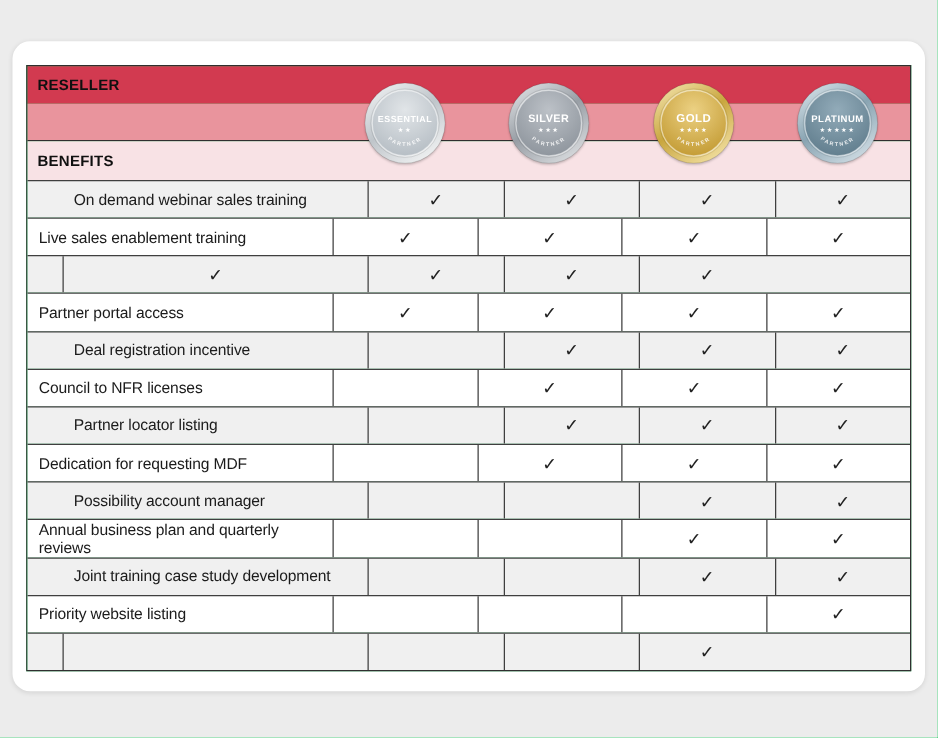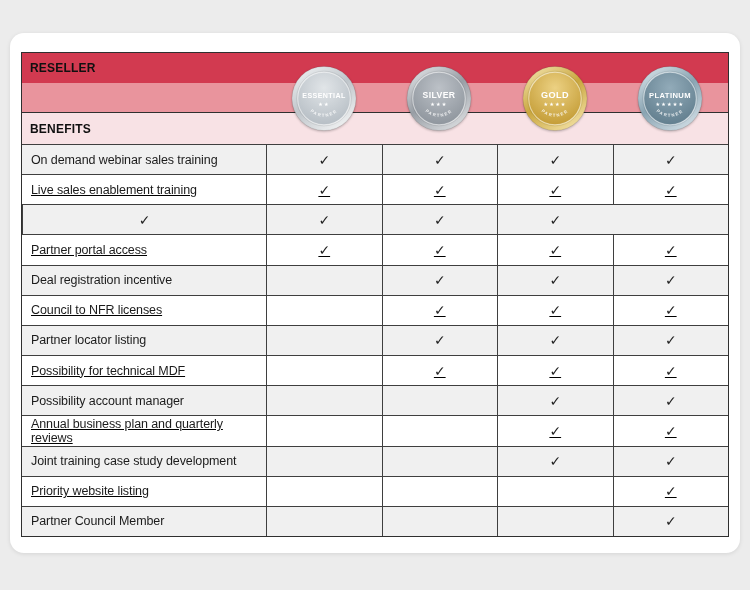--- a/index.html
+++ b/index.html
@@ -15,22 +15,22 @@
     border:1px solid var(--border-dark,#2f2f2f);
     display:flex; flex-direction:column; background:#22c55e;
   }
   .band { display:flex; align-items:center; padding-left:8px; flex:0 0 auto; }
   .band-red   { height:30px; background:var(--header-red,#d23a50); }
   .band-pink  { height:30px; background:var(--header-pink,#e9949d); border-bottom:1px solid var(--border-dark,#2f2f2f); }
   .band-light { height:31px; background:var(--header-light-pink,#f8e2e5);align-items:center; }
   .band-label { font-size:12px; font-weight:bold; color:#101010; letter-spacing:.2px; }
   .rows { flex:1 1 auto; display:grid; grid-template-rows:repeat(13,1fr); }
   .row { display:grid; grid-template-columns:244px repeat(4,1fr); border-top:1px solid var(--border-cell,#3f3f3f); }
-  .row.odd  { background:var(--row-alt,#f0f0f0); }
-  .row.even { background:var(--row-white,#ffffff);text-decoration:underline; }
+  .row.odd  { background:var(--row-alt,#f0f0f0);padding-left:28px; }
+  .row.even { background:var(--row-white,#ffffff); }
   .cell { display:flex; align-items:center; }
   .cell.benefit { padding-left:9px; font-size:12.5px; color:#1b1b1b; letter-spacing:-0.1px; }
   .cell.tick { justify-content:center; border-left:1px solid var(--border-cell,#3f3f3f);
                font-size:14px; color:var(--check-color,#232323); }
   .badges { position:absolute; left:0; top:0; width:100%; height:0; }
   .badge { position:absolute; top:13px; width:65px; height:65px; transform:translateX(-50%);
            filter:drop-shadow(0 1px 1px rgba(0,0,0,0.25)); }
   .badge svg { display:block; }
   .badge-name   { fill:#ffffff; font-weight:bold; letter-spacing:.4px; font-family:"Liberation Sans",sans-serif; }
   .t-essential .badge-name { font-size:7px; }
@@ -147,21 +147,21 @@
               <span>✓</span>
             </div>
             <div class="cell tick">
               <span>✓</span>
             </div>
             <div class="cell tick">
               <span>✓</span>
             </div>
           </div>
           <div class="row even">
-            <div class="cell benefit">Possibility for technical MDF</div>
+            <div class="cell benefit">Dedication for requesting MDF</div>
             <div class="cell tick"></div>
             <div class="cell tick">
               <span>✓</span>
             </div>
             <div class="cell tick">
               <span>✓</span>
             </div>
             <div class="cell tick">
               <span>✓</span>
             </div>
@@ -202,21 +202,20 @@
           <div class="row even">
             <div class="cell benefit">Priority website listing</div>
             <div class="cell tick"></div>
             <div class="cell tick"></div>
             <div class="cell tick"></div>
             <div class="cell tick">
               <span>✓</span>
             </div>
           </div>
           <div class="row odd">
-            <div class="cell benefit">Partner Council Member</div>
             <div class="cell tick"></div>
             <div class="cell tick"></div>
             <div class="cell tick"></div>
             <div class="cell tick">
               <span>✓</span>
             </div>
           </div>
         </div>
       <div class="badges" id="badges">
           <div class="badge t-essential" style="left: calc(12.5% + 213.5px);">

